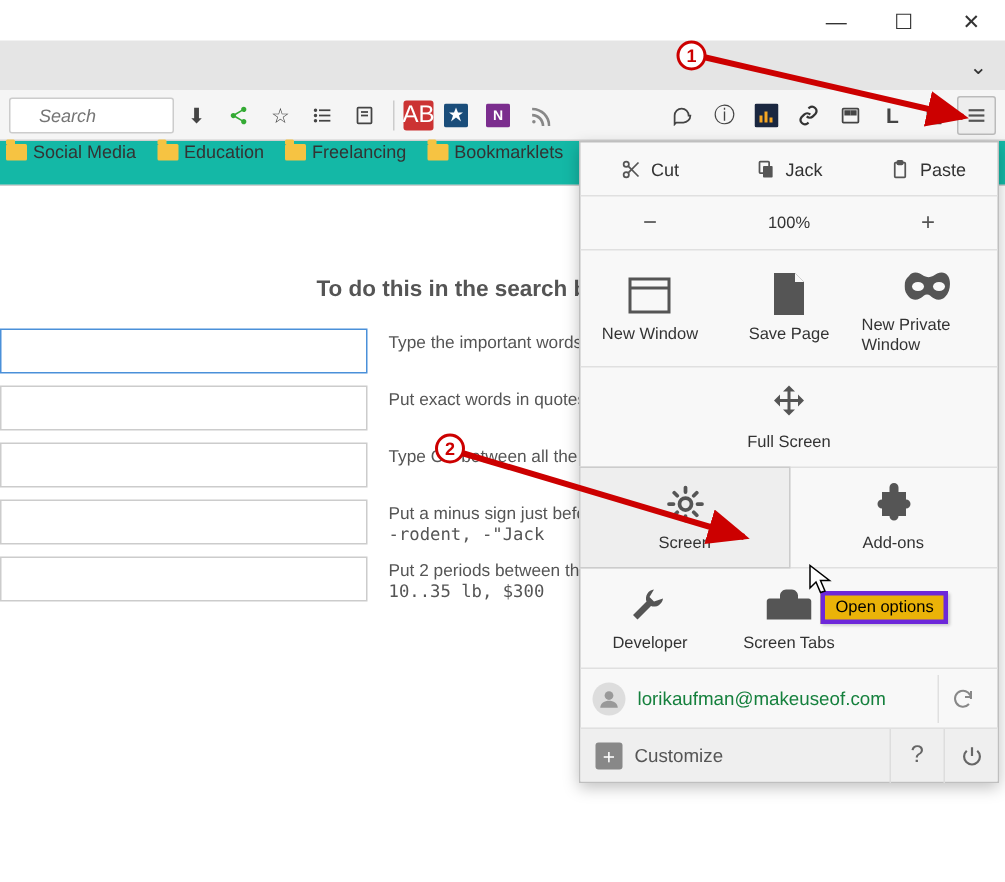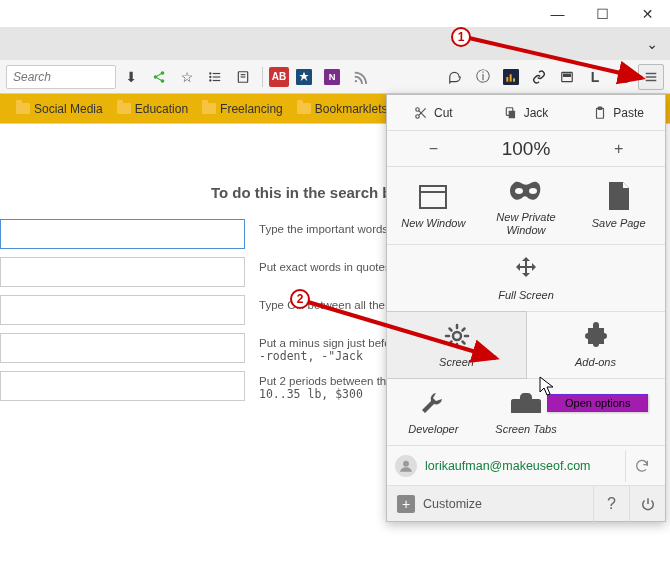--- a/index.html
+++ b/index.html
@@ -7,63 +7,63 @@
 
   
   .titlebar { height: 28px; background: #fff; display: flex; justify-content: flex-end; align-items: center; border-bottom: 1px solid #e5e5e5; }
   .winbtn { width: 45px; height: 28px; display:flex; align-items:center; justify-content:center; font-size:14px; color:#333; }
   .titlebar-under { height: 32px; background: #e5e5e5; display:flex; justify-content:flex-end; align-items:center; padding-right:12px; }
   .chev { font-size:14px; color:#333; }
 
   
   .toolbar { height: 34px; background: #f5f5f5; border-bottom:1px solid #d0d0d0; display:flex; align-items:center; padding:0 6px; gap:2px; }
   .search { flex:0 0 110px; }
-  .search input { width:100%; height:24px; border:1px solid #ccc; border-radius:2px; font-style:italic; color:#999; padding:0 6px; font-size:12px; background:#fff;}
+  .search input { width:100%; height:24px; border:1px solid #ccc; border-radius:2px; font-style:italic; color:#999; padding:0 19px; font-size:12px; background:#fff;}
   .tbicon { width:26px; height:26px; display:flex; align-items:center; justify-content:center; color:#444; font-size:14px; border-radius:2px;}
   .tbspacer { flex:1; }
   .hamburger { border:1px solid #bbb; background:#eee; }
 
   
-  .bmbar { height:30px; background:#eab308; border-bottom:1px solid #d0d0d0; display:flex; align-items:center; padding:0 16px; gap:14px;}
+  .bmbar { height:30px; background:#14b8a6; border-bottom:1px solid #d0d0d0; display:flex; align-items:flex-start; padding:0 4px; gap:14px;}
   .bm { display:flex; align-items:center; gap:4px; font-size:12px; color:#333; }
   .folder { width:14px; height:11px; background:#f6c342; border-radius:1px; position:relative; }
   .folder::before { content:""; position:absolute; top:-3px; left:0; width:6px; height:3px; background:#f6c342; border-radius:1px 1px 0 0;}
 
   
   .content { position:absolute; left:0; right:0; top:124px; bottom:0; padding:10px 0 0 0; }
   .heading { text-align:center; font-size:15px; font-weight:bold; color:#555; margin:50px 0 18px -50px; }
   .row { display:flex; align-items:flex-start; margin-bottom:8px; }
   .field { width:245px; height:30px; border:1px solid #ccc; margin-right:14px; }
   .field.focus { border:1px solid #4a90d9; }
   .hint { font-size:11.5px; color:#555; padding-top:4px; flex:1; }
   .code { font-family: Consolas, monospace; font-size:11.5px; color:#555; }
 
   
   .panel { position:absolute; right:4px; top:94px; width:280px; background:#f8f8f8; border:1px solid #bfbfbf; box-shadow:0 3px 10px rgba(0,0,0,.25); z-index:50;}
   .prow { display:flex; border-bottom:1px solid #e0e0e0; }
   .pcell { flex:1; display:flex; flex-direction:column; align-items:center; justify-content:center; padding:8px 2px; font-size:11px; color:#333; position:relative;}
   .pcell.hover { background:#eee; border:1px solid #ccc; margin:-1px;}
   .pcell .ic { height:32px; display:flex; align-items:center; justify-content:center; margin-bottom:4px;}
-  .pcell .lbl { text-align:center; line-height:1.15; min-height:14px;font-style:italic;}
+  .pcell .lbl { text-align:left; line-height:1.15; min-height:14px;}
   .clip { height:36px; align-items:center;}
   .clip .pcell { flex-direction:row; gap:6px; font-size:12px;}
   .clip .pcell svg, .clip .pcell .ic { height:auto; margin:0;}
   .zoom { height:36px; align-items:center;}
   .zoom .pcell { font-size:16px; color:#555;}
-  .zoom .mid { font-size:19px; color:#333;}
+  .zoom .mid { font-size:11px; color:#333;}
   .footer1 { display:flex; align-items:center; height:40px; border-top:1px solid #e0e0e0; padding:0 8px; gap:8px;}
   .avatar { width:22px; height:22px; border-radius:50%; background:#ddd; display:flex; align-items:center; justify-content:center;}
   .email { font-size:12.5px; color:#15803d; flex:1; }
   .syncico { width:32px; height:32px; display:flex; align-items:center; justify-content:center; border-left:1px solid #e0e0e0;}
   .footer2 { display:flex; align-items:center; height:36px; border-top:1px solid #e0e0e0; background:#efefef;}
   .custom { display:flex; align-items:center; gap:8px; padding:0 10px; font-size:12.5px; color:#555; flex:1;}
   .plusbox { width:18px; height:18px; background:#888; color:#fff; display:flex; align-items:center; justify-content:center; font-size:14px; border-radius:2px;}
   .f2ico { width:36px; height:36px; display:flex; align-items:center; justify-content:center; border-left:1px solid #ddd; color:#666;}
 
-  .tooltip { position:absolute; background:#a21caf; border:1px solid #6d28d9; font-size:11px; padding:2px 17px; white-space:nowrap; z-index:60; box-shadow:1px 1px 2px rgba(0,0,0,.2);}
+  .tooltip { position:absolute; background:#eab308; border:3px solid #6d28d9; font-size:11px; padding:2px 7px; white-space:nowrap; z-index:60; box-shadow:1px 1px 2px rgba(0,0,0,.2);}
 
   
   .badge { position:absolute; width:20px; height:20px; border:2px solid #c00; border-radius:50%; background:#fff; color:#c00; font-size:12px; font-weight:bold; display:flex; align-items:center; justify-content:center; z-index:80;}
   svg.arrow { position:absolute; z-index:75; pointer-events:none; }
 
   .cursor { position:absolute; z-index:90; }
 </style>
 </head>
 <body>
 
@@ -98,21 +98,21 @@
       </svg>
   </div>
   <div class="tbicon">
     <svg width="14" height="14" viewBox="0 0 24 24" fill="none" stroke="#444" stroke-width="2">
         <rect x="4" y="3" width="16" height="18" rx="1"></rect>
         <line x1="8" y1="8" x2="16" y2="8"></line>
         <line x1="8" y1="12" x2="16" y2="12"></line>
       </svg>
   </div>
   <div style="width:1px;height:20px;background:#ccc;margin:0 4px"></div>
-  <div class="tbicon" style="background:#c33;color:#fff;width:20px;height:20px;border-radius:2px;font-size:10px;font-weight:bold">AB</div>
+  <div class="tbicon" style="background:#c33;color:#fff;width:20px;height:20px;border-radius:2px;font-size:16px;font-weight:normal">AB</div>
   <div class="tbicon" style="color:#369">
     <svg width="16" height="16" viewBox="0 0 24 24">
         <rect width="24" height="24" fill="#1a4d7a" rx="2"></rect>
         <path fill="#fff" d="M12 4l2 5h5l-4 3 2 6-5-4-5 4 2-6-4-3h5z"></path>
       </svg>
   </div>
   <div class="tbicon">
     <svg width="16" height="16" viewBox="0 0 24 24">
         <rect width="24" height="24" fill="#7b2d8e" rx="2"></rect>
         <text x="12" y="17" fill="#fff" font-size="14" text-anchor="middle" font-weight="bold">N</text>
@@ -248,36 +248,36 @@
         <span class="ic">
           <svg width="30" height="26" viewBox="0 0 30 26" fill="none" stroke="#555" stroke-width="2">
             <rect x="2" y="2" width="26" height="22"></rect>
             <line x1="2" y1="8" x2="28" y2="8"></line>
           </svg>
         </span>
         <span class="lbl">New Window</span>
       </div>
     <div class="pcell">
         <span class="ic">
+          <svg width="24" height="30" viewBox="0 0 24 30" fill="#555">
+            <path d="M2 0h14l6 6v22H2z"></path>
+            <path d="M16 0v6h6" fill="#f8f8f8"></path>
+          </svg>
+        </span>
+        <span class="lbl">Save Page</span>
+      </div>
+    <div class="pcell">
+        <span class="ic">
           <svg width="32" height="20" viewBox="0 0 32 20" fill="#555">
             <path d="M3 3c3-4 7-2 10 0 2 1 4 1 6 0 3-2 7-4 10 0 2 3 2 10-2 14-3 3-7 2-10-1-1-1-3-1-4 0-3 3-7 4-10 1C-1 13-1 6 3 3z"></path>
             <ellipse cx="9" cy="10" rx="4" ry="3" fill="#f8f8f8"></ellipse>
             <ellipse cx="23" cy="10" rx="4" ry="3" fill="#f8f8f8"></ellipse>
           </svg>
         </span>
         <span class="lbl">New Private Window</span>
-      </div>
-    <div class="pcell">
-        <span class="ic">
-          <svg width="24" height="30" viewBox="0 0 24 30" fill="#555">
-            <path d="M2 0h14l6 6v22H2z"></path>
-            <path d="M16 0v6h6" fill="#f8f8f8"></path>
-          </svg>
-        </span>
-        <span class="lbl">Save Page</span>
       </div>
   </div>
   <div class="prow">
     <div class="pcell">
         <span class="ic">
           <svg width="28" height="28" viewBox="0 0 28 28" fill="#555">
             <path d="M14 2l4 4h-3v5h5v-3l4 4-4 4v-3h-5v5h3l-4 4-4-4h3v-5H8v3l-4-4 4-4v3h5V6h-3z"></path>
           </svg>
         </span>
         <span class="lbl">Full Screen</span>

